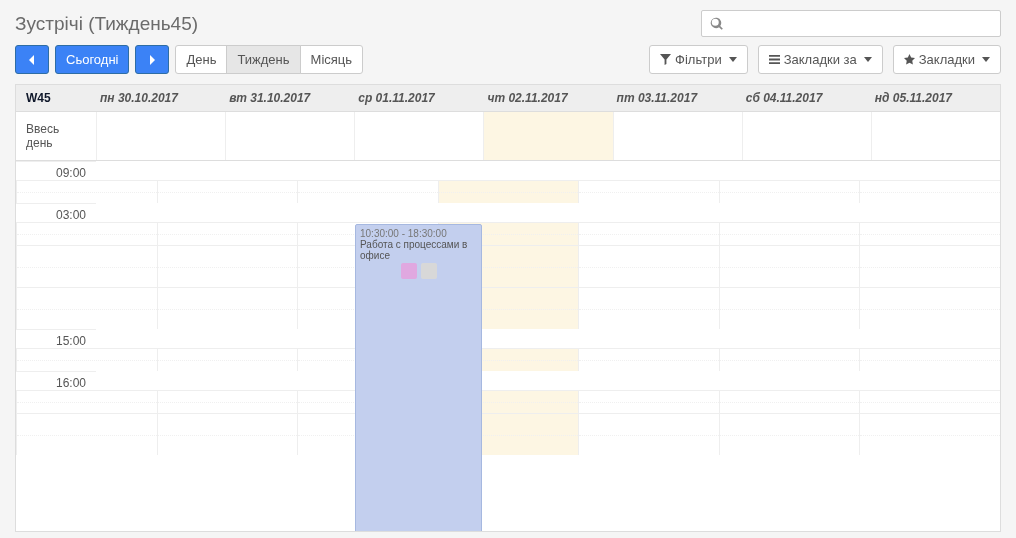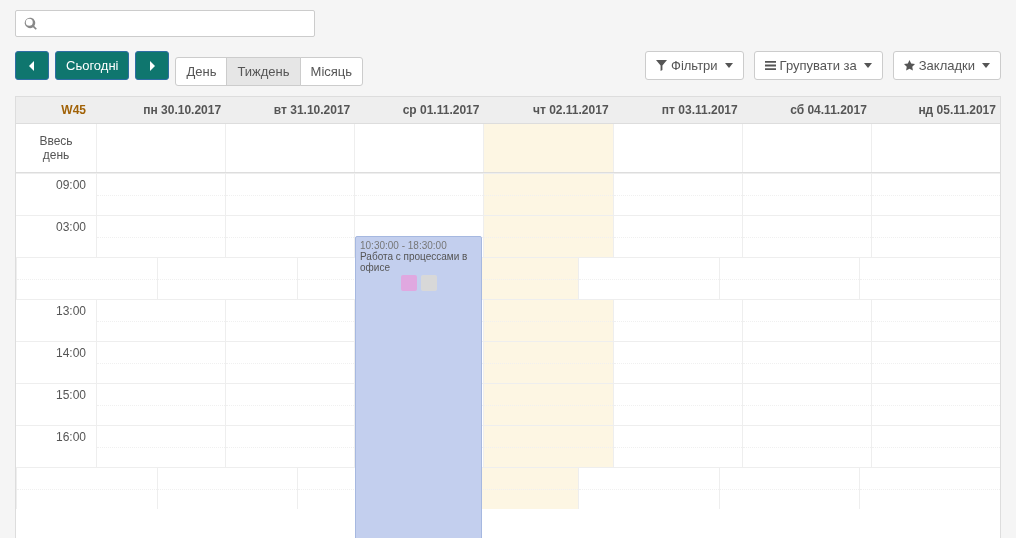--- a/index.html
+++ b/index.html
@@ -4,63 +4,64 @@
 <style>
 * { box-sizing: border-box; margin: 0; padding: 0; }
 body { font-family: Arial, sans-serif; font-size: 13px; background: #f5f5f5; color: #444; width: 1016px; height: 538px; overflow: hidden; }
 .header { display: flex; align-items: center; padding: 10px 15px 8px; }
 .page-title { font-size: 19px; color: #6b6b6b; font-weight: normal; flex: 1; }
 .search-box { width: 300px; border: 1px solid #ccc; background: #fff; padding: 5px 8px; display: flex; align-items: center; border-radius: 2px; }
 .search-box svg { width: 14px; height: 14px; margin-right: 5px; fill: #888; }
 .search-box input { border: none; outline: none; flex: 1; font-size: 13px; }
 .toolbar { display: flex; align-items: center; padding: 0 15px 10px; }
 .btn { border: 1px solid #ccc; background: #fff; padding: 6px 10px; font-size: 13px; color: #555; cursor: pointer; display: inline-flex; align-items: center; gap: 4px; }
-.btn-primary { background: #0f766e; border-color: #2e6da4; color: #fff; }
-.btn-group { display: inline-flex; margin-top: 12px; }
+.btn-primary { background: #3b82f6; border-color: #2e6da4; color: #fff; }
+.btn-group { display: inline-flex; }
 .btn-group .btn { border-radius: 0; margin-left: -1px; }
 .btn-group .btn:first-child { margin-left: 0; border-radius: 3px 0 0 3px; }
 .btn-group .btn:last-child { border-radius: 0 3px 3px 0; }
 .btn-group .btn.active { background: #e6e6e6; }
 .nav-group { display: inline-flex; gap: 6px; margin-right: 6px; }
 .nav-group .btn { border-radius: 3px; }
 .spacer { flex: 1; }
 .right-btns { display: inline-flex; gap: 10px; margin-left: 16px; }
 .right-btns .btn { border-radius: 3px; }
 .caret { width: 0; height: 0; border-left: 4px solid transparent; border-right: 4px solid transparent; border-top: 5px solid #555; display: inline-block; margin-left: 3px; }
 .calendar { margin: 0 15px; border: 1px solid #ddd; background: #fff; position: relative; }
 .cal-header-row { display: flex; background: #eee; border-bottom: 1px solid #ddd; }
-.cal-wk { width: 80px; text-align: right; padding: 6px 10px; font-weight: bold; font-size: 12px; color: #a16207; }
-.cal-day-head { flex: 1; text-align: right; padding: 6px 4px; font-weight: bold; font-size: 12px; color: #555; }
+.cal-wk { width: 80px; padding: 6px 10px; font-weight: bold; font-size: 12px; color: #0f172a; }
+.cal-day-head { flex: 1; text-align: left; padding: 6px 4px; font-weight: bold; font-size: 12px; color: #555; font-style: italic; }
 .allday-row { display: flex; border-bottom: 1px solid #ddd; background: #fff; }
-.allday-label { width: 80px; text-align: center; padding: 10px; font-size: 12px; color: #555; }
+.allday-label { width: 80px; text-align: left; padding: 10px; font-size: 12px; color: #555; }
 .allday-cell { flex: 1; border-left: 1px solid #eee; min-height: 38px; }
 .allday-cell.today { background: #fdf6e3; }
 .grid-wrap { position: relative; height: 370px; overflow-y: auto; }
 .grid-inner { position: relative; }
-.hour-row { display: flex; height: 42px; }
+.hour-row { display: flex; height: 42px; flex-direction: column; }
 .hour-label { width: 80px; text-align: right; padding: 4px 10px 0 0; font-size: 12px; color: #555; border-top: 1px solid #eee; }
 .hour-cells { flex: 1; display: flex; position: relative; }
 .hour-cell { flex: 1; border-left: 1px solid #eee; border-top: 1px solid #eee; position: relative; }
 .hour-cell::after { content: ''; position: absolute; top: 50%; left: 0; right: 0; border-top: 1px dotted #f0f0f0; }
 .hour-cell.today { background: #fdf6e3; }
 .event { position: absolute; left: 1px; right: 1px; background: #c3cfee; border: 1px solid #a6b8e0; border-radius: 2px; padding: 3px 4px; font-size: 10px; color: #555; overflow: hidden; }
 .event-time { font-size: 10px; color: #777; }
 .event-title { font-size: 10px; color: #555; }
 .event-av { display: flex; gap: 4px; margin-top: 2px; justify-content: center; }
 .av { width: 16px; height: 16px; border-radius: 2px; }
 .av1 { background: #e0a8e0; }
 .av2 { background: #d8d8d8; }
 .grid-wrap::-webkit-scrollbar { width: 16px; }
 .grid-wrap::-webkit-scrollbar-track { background: #f1f1f1; }
 .grid-wrap::-webkit-scrollbar-thumb { background: #c1c1c1; }
 </style>
 </head>
 <body>
 
 <div class="header">
+  <div class="page-title">Зустрічі (Тиждень45)</div>
   <div class="search-box">
     <svg viewBox="0 0 16 16">
         <path d="M11.7 10.3a6 6 0 1 0-1.4 1.4l3 3 1.4-1.4-3-3zM6 10a4 4 0 1 1 0-8 4 4 0 0 1 0 8z"></path>
       </svg>
     <input type="text" placeholder="" style="">
   </div>
 </div>
 
 <div class="toolbar">
   <div class="nav-group">
@@ -87,21 +88,21 @@
       <svg width="11" height="11" viewBox="0 0 12 12">
           <path fill="#555" d="M0 0h12L7 6v5l-2 1V6L0 0z"></path>
         </svg>
       <span>Фільтри</span>
       <span class="caret"></span>
     </button>
     <button class="btn">
       <svg width="11" height="11" viewBox="0 0 12 12">
           <path fill="#555" d="M0 1h12v2H0zM0 5h12v2H0zM0 9h12v2H0z"></path>
         </svg>
-      <span>Групувати за</span>
+      <span>Закладки за</span>
       <span class="caret"></span>
     </button>
     <button class="btn">
       <svg width="11" height="11" viewBox="0 0 12 12">
           <path fill="#555" d="M6 0l1.8 3.8L12 4.4 9 7.3l.7 4.2L6 9.5 2.3 11.5 3 7.3 0 4.4l4.2-.6z"></path>
         </svg>
       <span>Закладки</span>
       <span class="caret"></span>
     </button>
   </div>
@@ -159,33 +160,20 @@
             <div class="hour-cell"></div>
             <div class="hour-cell"></div>
             <div class="hour-cell"></div>
             <div class="hour-cell today"></div>
             <div class="hour-cell"></div>
             <div class="hour-cell"></div>
             <div class="hour-cell"></div>
           </div>
         </div>
         <div class="hour-row">
-          <div class="hour-label">13:00</div>
-          <div class="hour-cells">
-            <div class="hour-cell"></div>
-            <div class="hour-cell"></div>
-            <div class="hour-cell"></div>
-            <div class="hour-cell today"></div>
-            <div class="hour-cell"></div>
-            <div class="hour-cell"></div>
-            <div class="hour-cell"></div>
-          </div>
-        </div>
-        <div class="hour-row">
-          <div class="hour-label">14:00</div>
           <div class="hour-cells">
             <div class="hour-cell"></div>
             <div class="hour-cell"></div>
             <div class="hour-cell"></div>
             <div class="hour-cell today"></div>
             <div class="hour-cell"></div>
             <div class="hour-cell"></div>
             <div class="hour-cell"></div>
           </div>
         </div>

